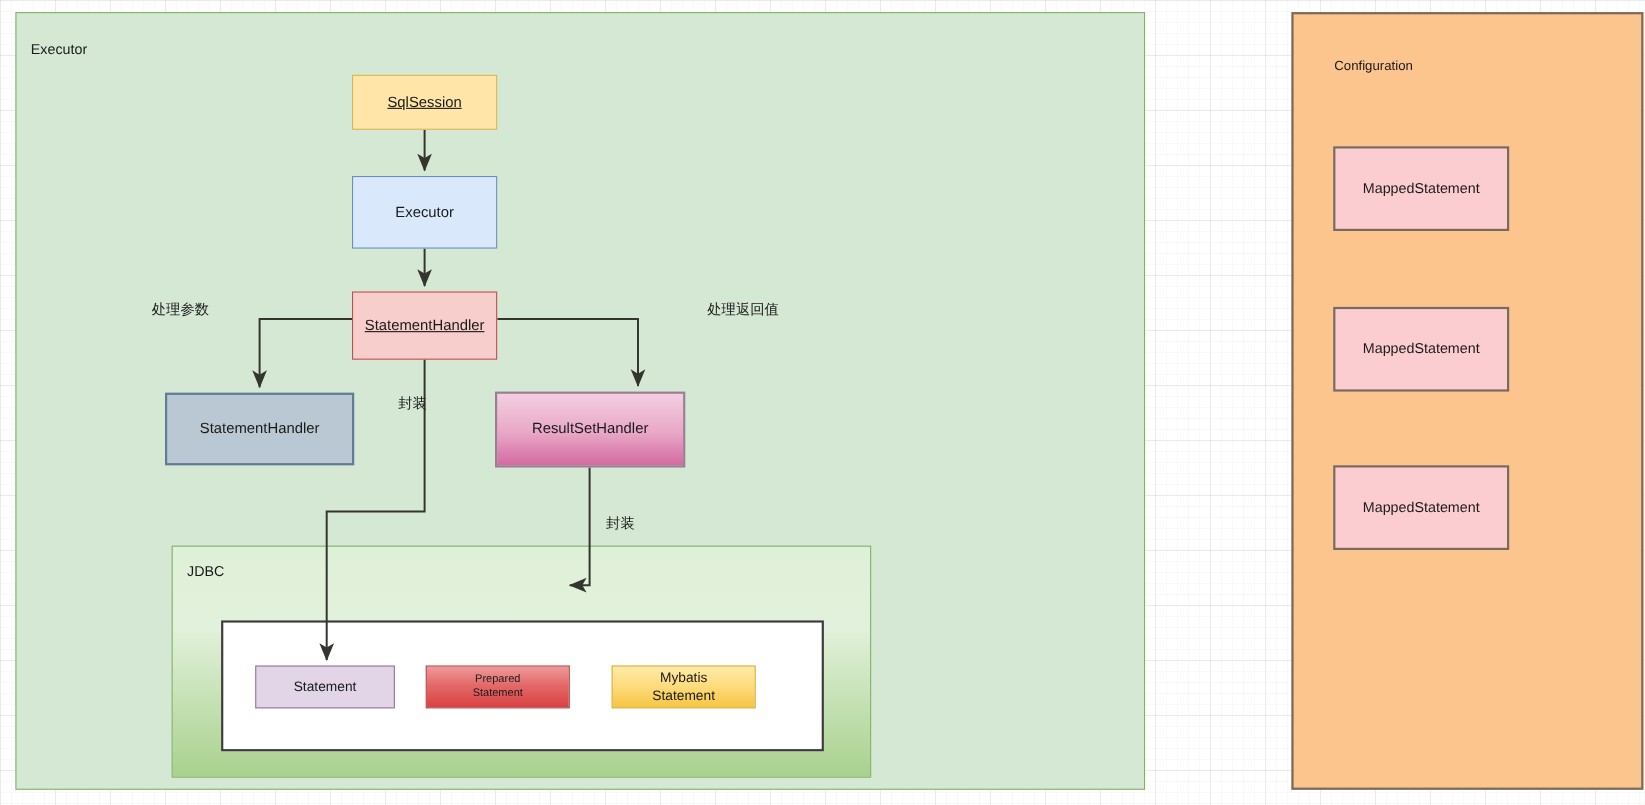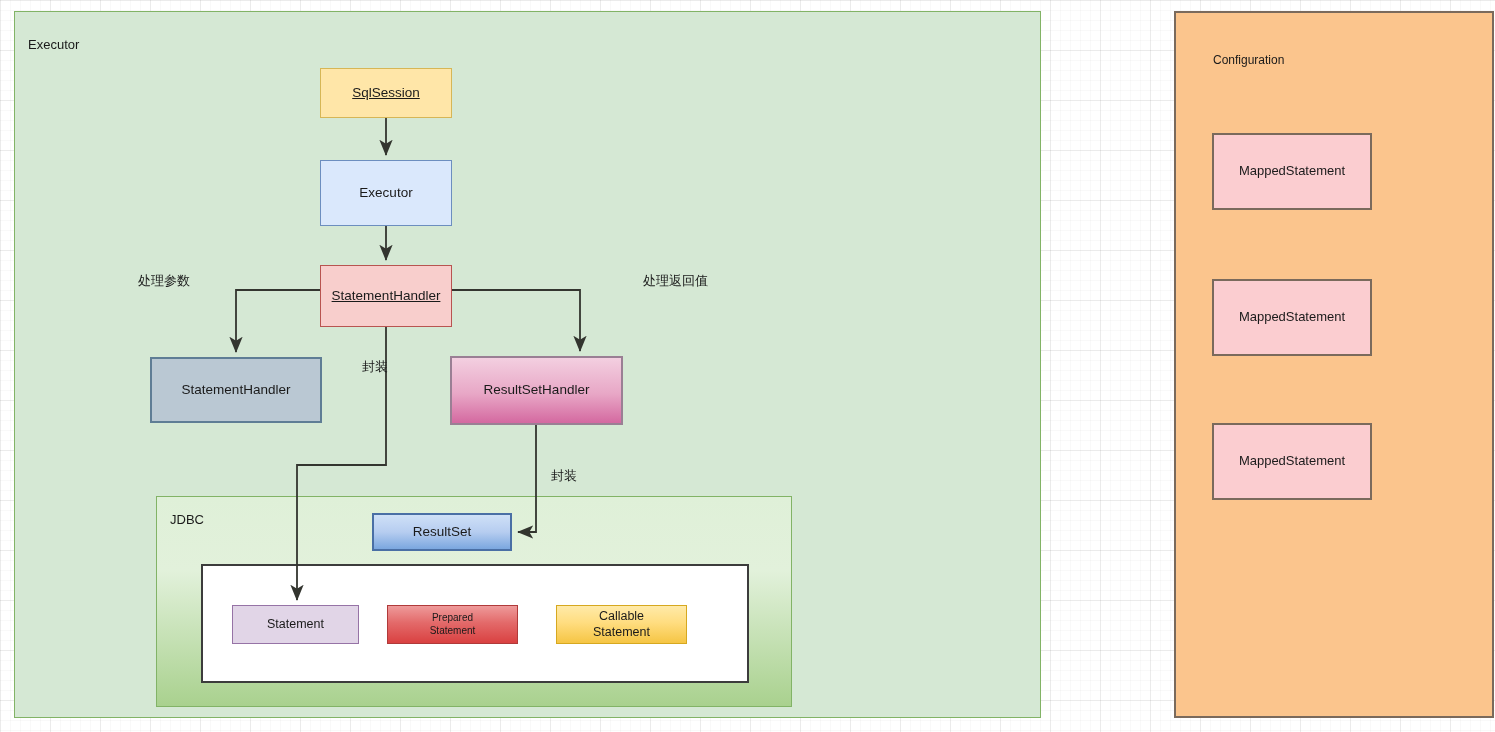--- a/index.html
+++ b/index.html
@@ -178,28 +178,27 @@
   <div class="box" id="node-sqlsession">SqlSession</div>
 
   <div class="box" id="node-executor">Executor</div>
 
   <div class="box" id="node-statementhandler">StatementHandler</div>
 
   <div class="box" id="node-paramenterhandler">StatementHandler</div>
 
   <div class="box" id="node-resultsethandler">ResultSetHandler</div>
 
-  <div class="box" id="node-resultset">ResultSet</div>
 
   <div class="box" id="node-statement">Statement</div>
 
   <div class="box" id="node-preparedstatement">Prepared
 Statement</div>
 
-  <div class="box" id="node-callablestatement">Callable
+  <div class="box" id="node-callablestatement">Mybatis
 Statement</div>
 
   <div class="box" id="node-mapped-0">MappedStatement</div>
   <div class="box" id="node-mapped-1">MappedStatement</div>
   <div class="box" id="node-mapped-2">MappedStatement</div>
 
   <div class="edge-label" id="label-handle-params">处理参数</div>
   <div class="edge-label" id="label-handle-return">处理返回值</div>
   <div class="edge-label" id="label-wrap-1">封装</div>
   <div class="edge-label" id="label-wrap-2">封装</div>

